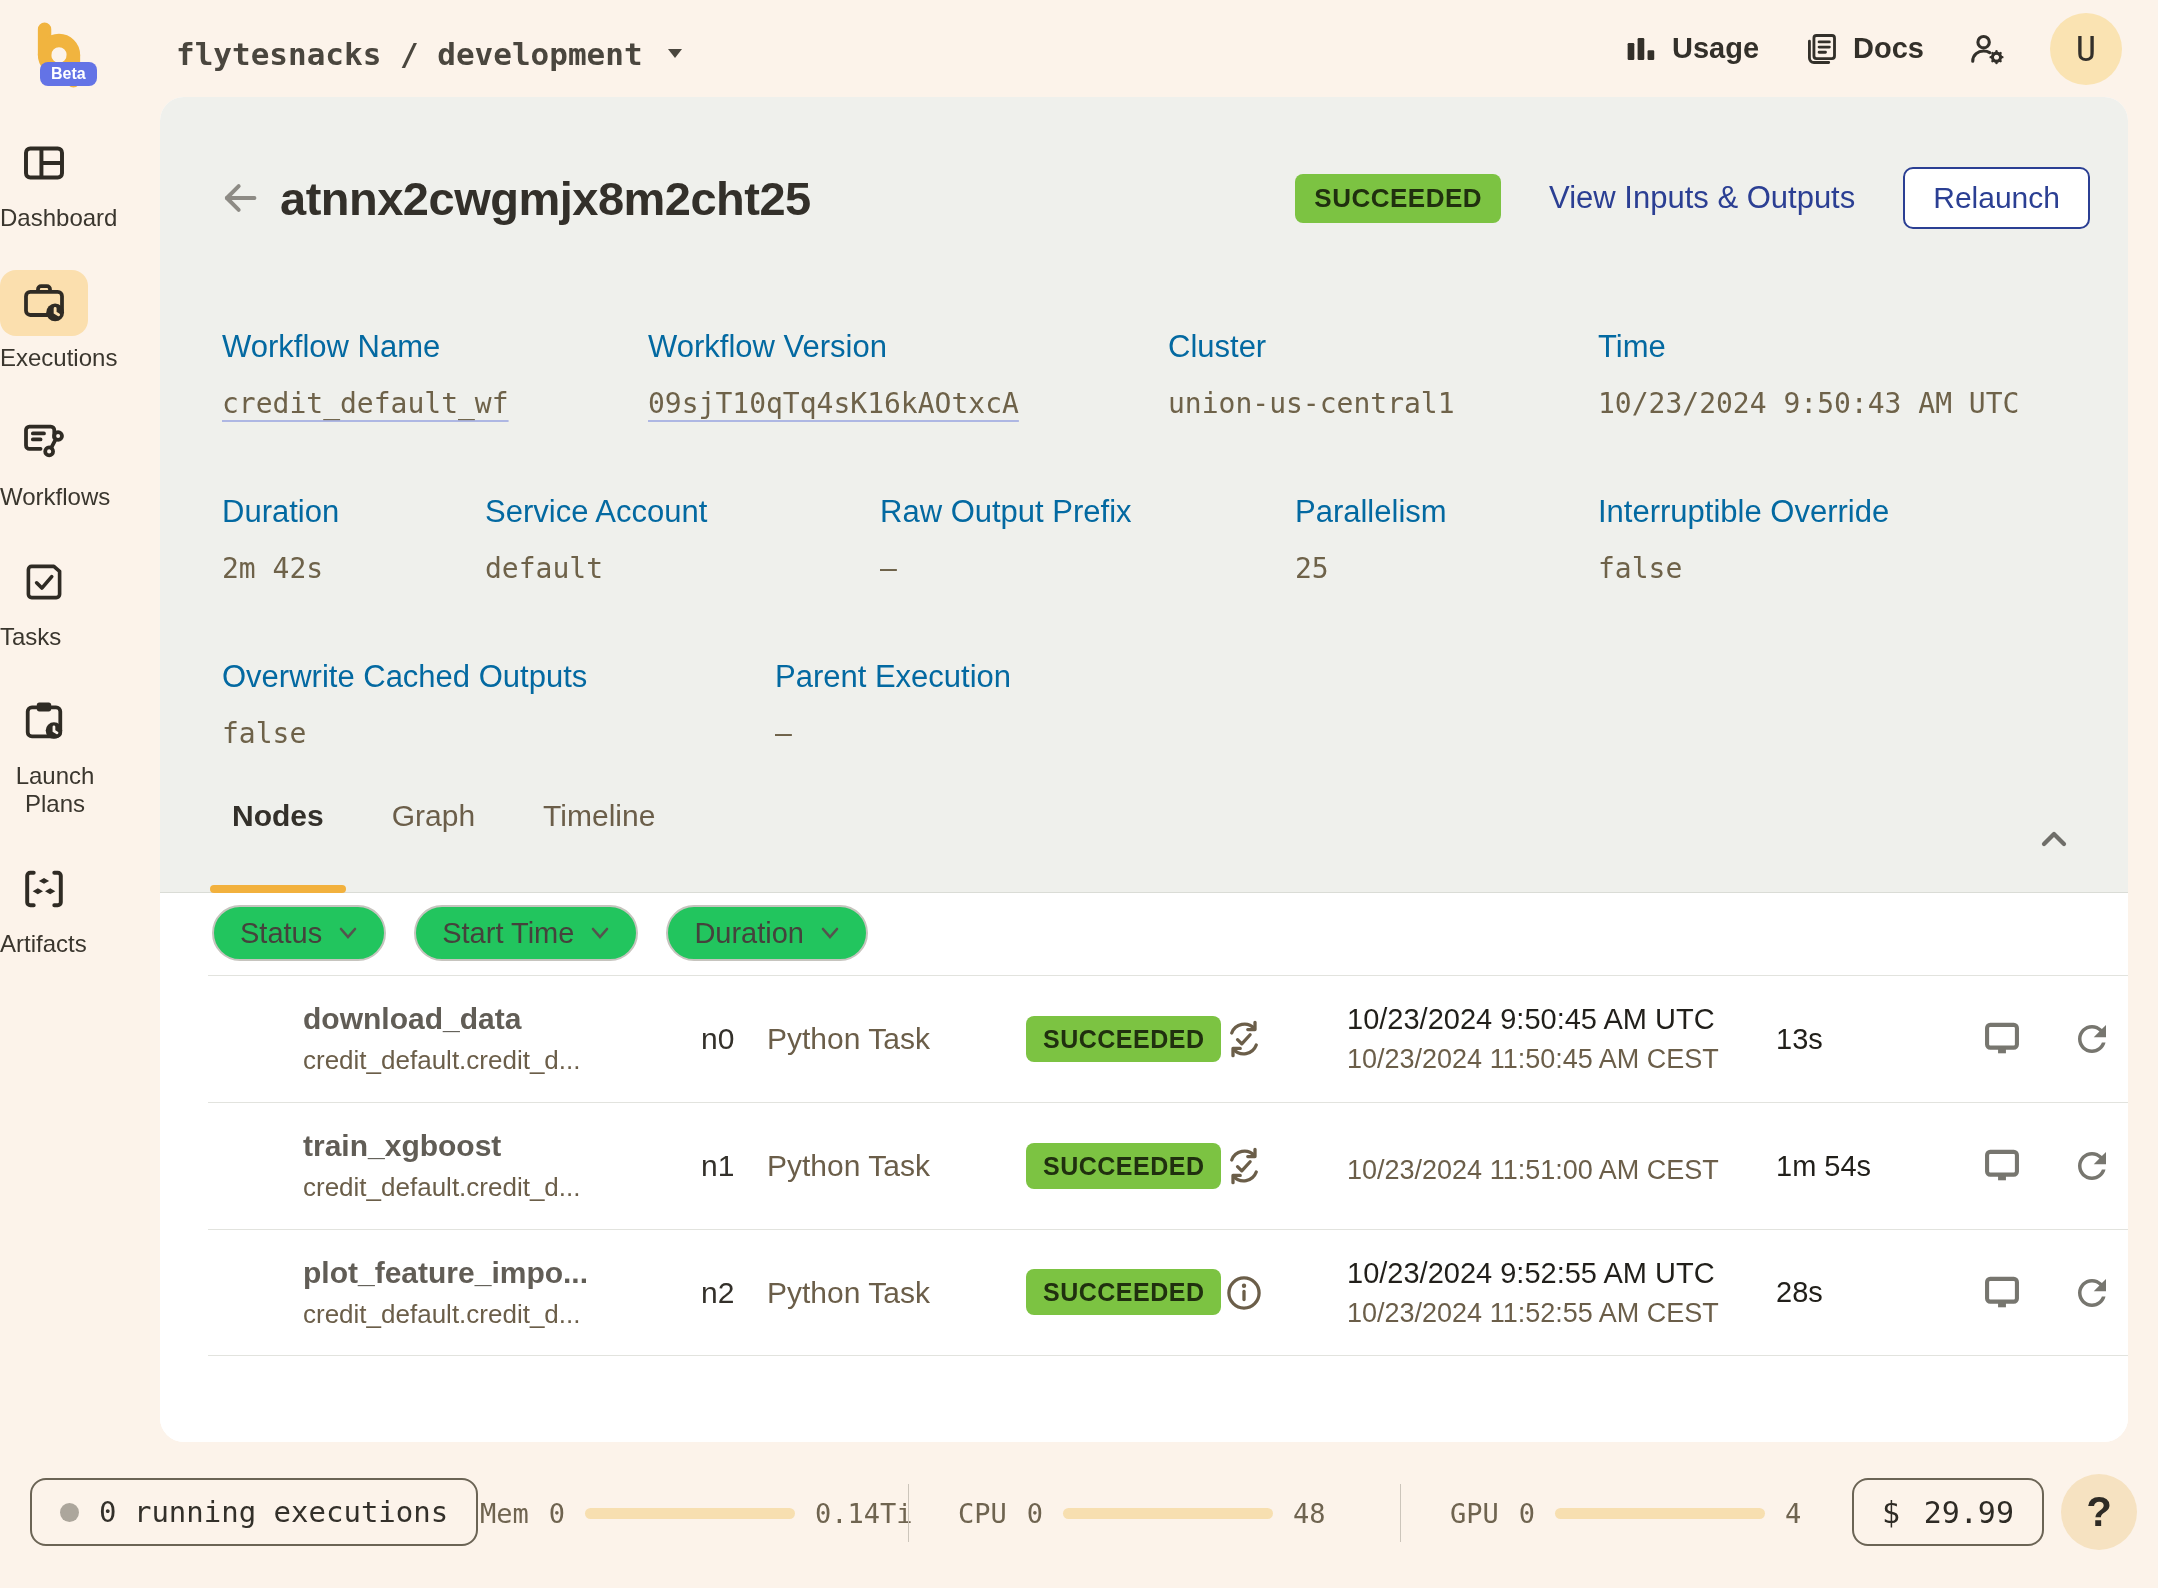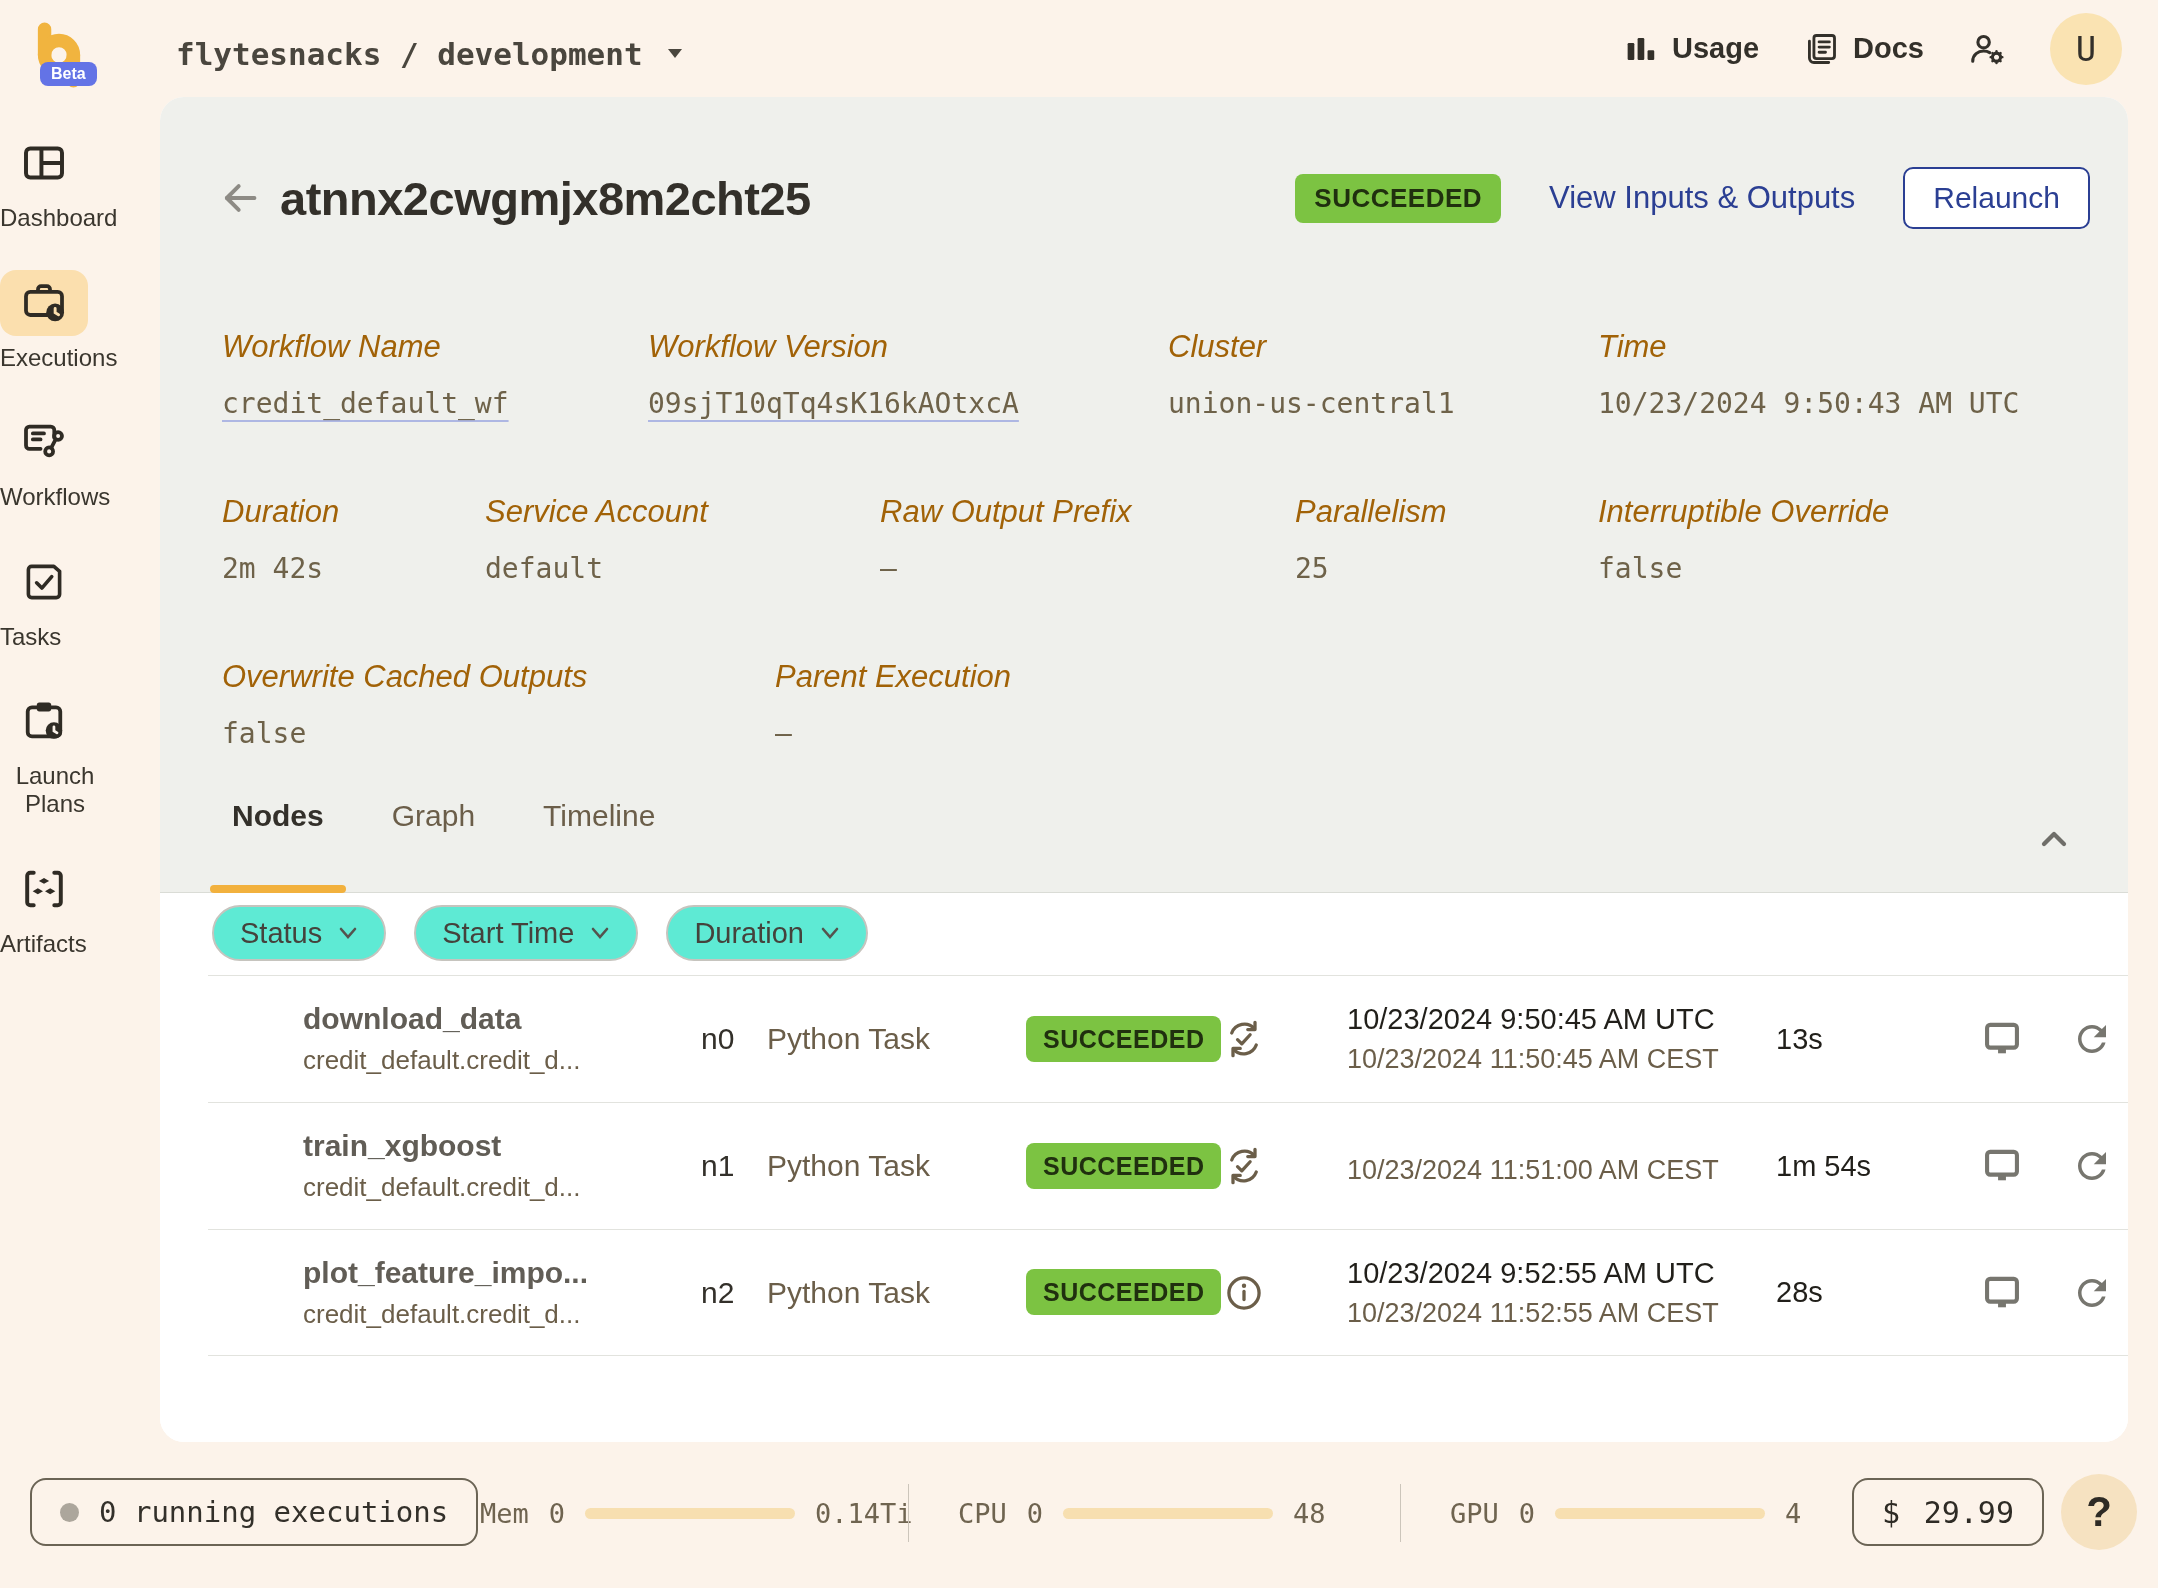--- a/index.html
+++ b/index.html
@@ -61,41 +61,41 @@
   .relaunch-btn {
     border: 2px solid #2B3F93; color: #2B3F93; background: #fff;
     font-size: 30px; font-weight: 500; padding: 12px 28px; border-radius: 10px; cursor: pointer;
     font-family: "Liberation Sans", sans-serif;
   }
 
   .meta-row { position: absolute; left: 62px; right: 30px; display: flex; }
   .meta-row.r1 { top: 232px; }
   .meta-row.r2 { top: 397px; }
   .meta-row.r3 { top: 562px; }
-  .meta-field .m-label { font-size: 31px; font-weight: 500; color: #a16207; font-style: italic; }
+  .meta-field .m-label { font-size: 31px; font-weight: 500; color: #0369a1; }
   .meta-field .m-value { margin-top: 22px; font-size: 28px; color: #6E6249; font-family: "DejaVu Sans Mono", monospace; }
   .meta-field .m-value.link {
     text-decoration: underline; text-decoration-color: #AEB7E3;
     text-decoration-thickness: 2px; text-underline-offset: 7px; cursor: pointer;
   }
 
   .tabs { position: absolute; left: 50px; top: 702px; height: 94px; display: flex; gap: 24px; }
   .tab { position: relative; padding: 0 22px; font-size: 30px; color: #6B5E49; cursor: pointer; }
   .tab.active { color: #33302A; font-weight: 700; }
   .tab.active::after {
     content: ""; position: absolute; left: 0; right: 0; bottom: 0; height: 8px;
     background: #F2B13D; border-radius: 4px;
   }
   .collapse-btn { position: absolute; left: 1870px; top: 718px; width: 48px; height: 48px; cursor: pointer; display:flex; align-items:center; justify-content:center; }
 
   
   .card-white { position: relative; width: 100%; height: 549px; background: #FFFFFF; }
   .filters { position: absolute; left: 52px; top: 12px; display: flex; gap: 28px; }
   .filter-chip {
-    height: 56px; border: 2px solid #C6C4BE; border-radius: 28px; background: #5eead4;
+    height: 56px; border: 2px solid #C6C4BE; border-radius: 28px; background: #22c55e;
     display: flex; align-items: center; gap: 16px; padding: 0 26px;
     font-size: 29px; color: #45423C; cursor: pointer;
   }
 
   .node-table { position: absolute; left: 0; right: 0; top: 82px; padding-left: 48px; }
   .node-row {
     height: 127px; border-top: 1px solid #E2E3DE;
     display: grid;
     grid-template-columns: 358px 106px 259px 196px 125px 429px 203px 90px 1fr;
     padding-left: 95px; align-items: center;

